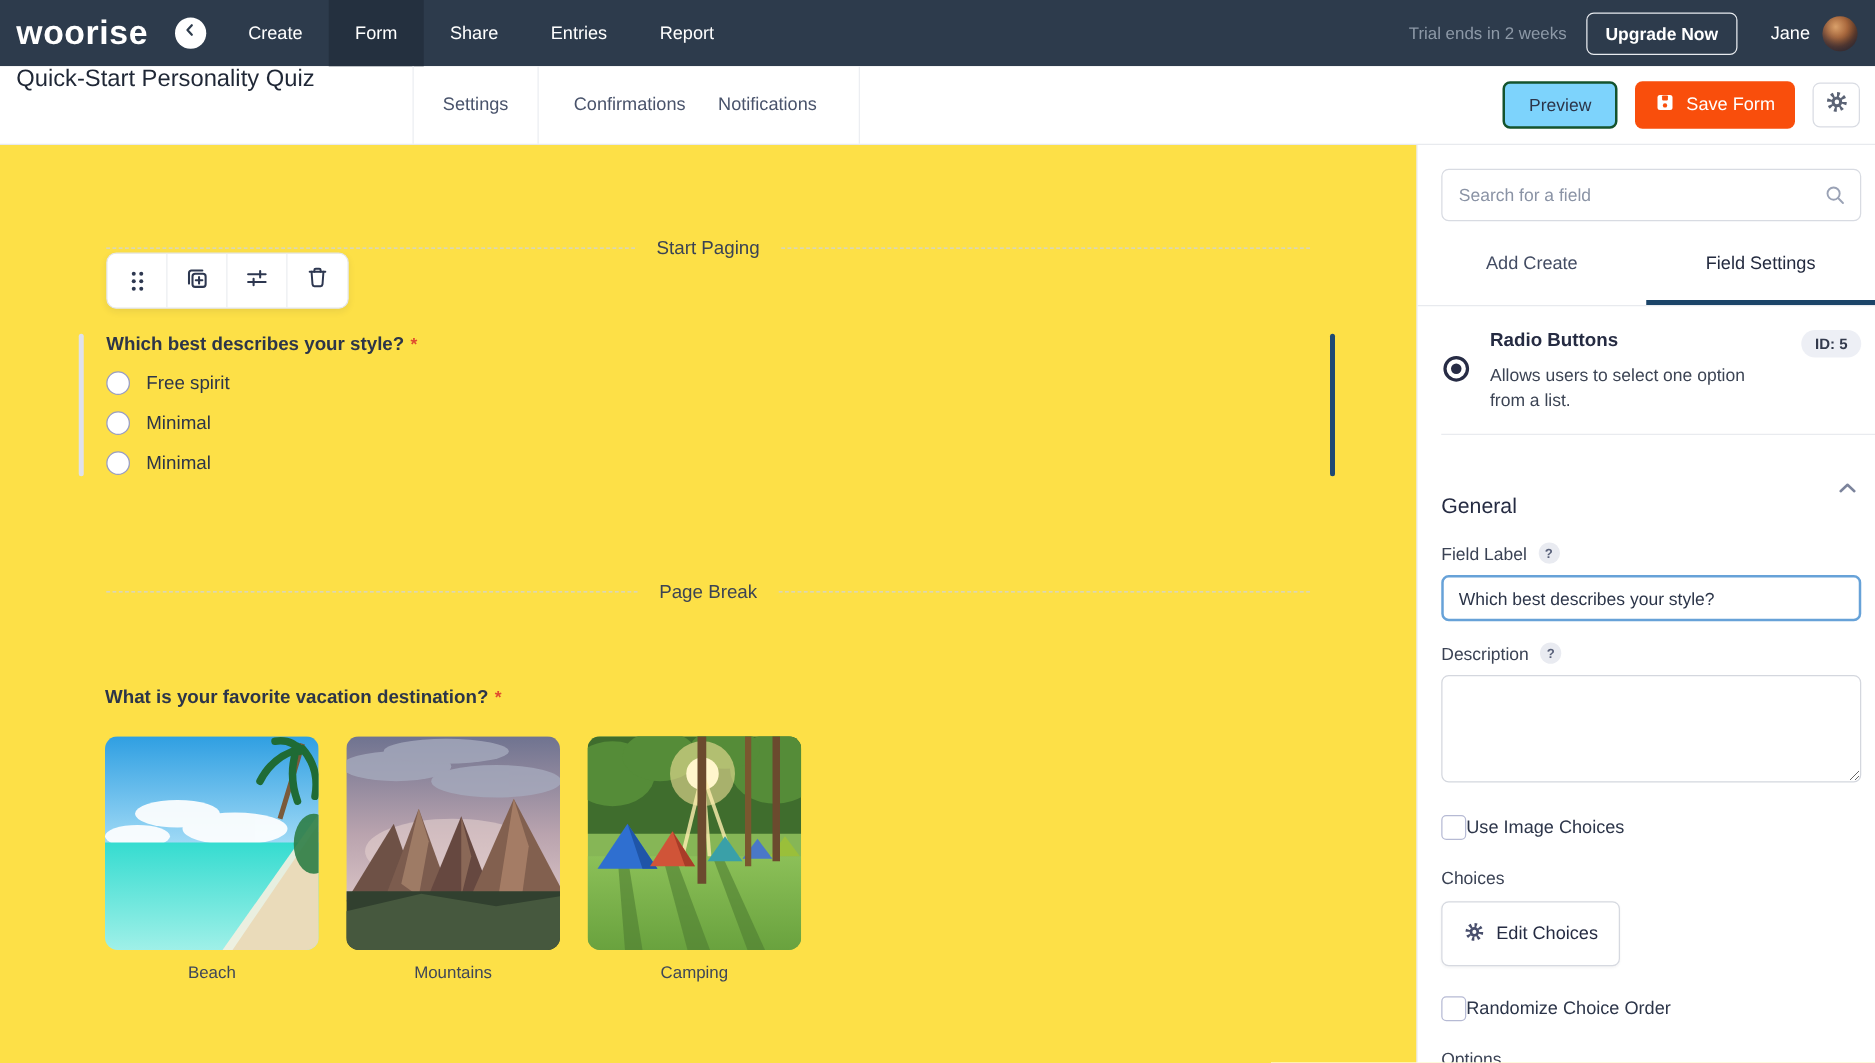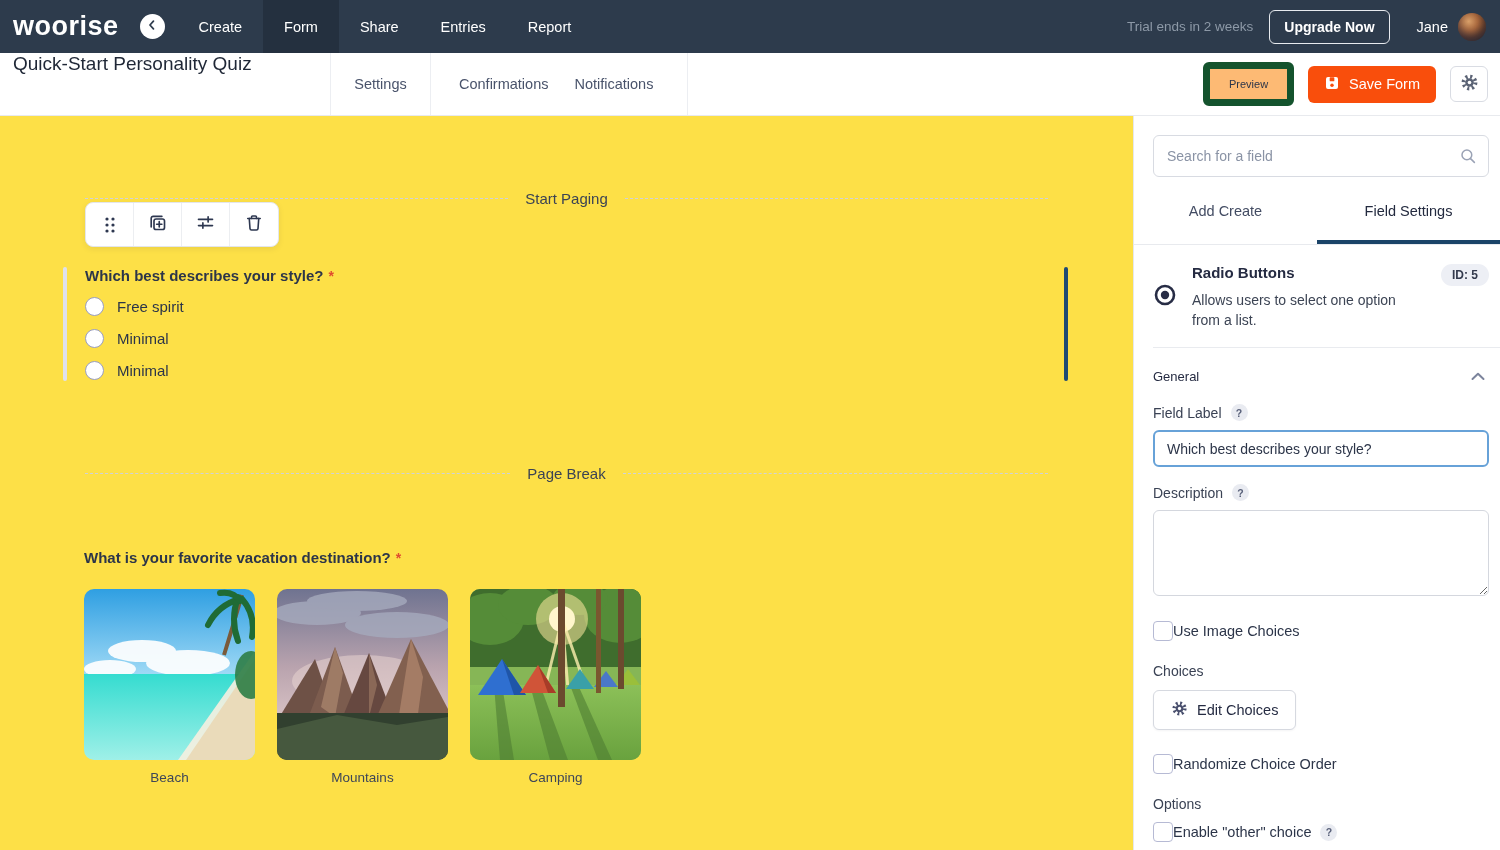--- a/index.html
+++ b/index.html
@@ -22,21 +22,21 @@
   
   .header { height:63px; background:#fff; border-bottom:1px solid #e8eaee; display:flex; align-items:stretch; }
   .header-title-cell { width:330px; display:flex; padding-left:13px; }
   .page-title { font-size:19px; color:#1f2736; font-weight:500; }
   .vdiv { width:1px; background:#eceef2; }
   .hdr-tab-cell { display:flex; align-items:center; justify-content:center; }
   .hdr-tab { color:#49536b; font-size:14.5px; cursor:pointer; }
   .cell-settings { width:99px; }
   .cell-two { width:256px; gap:26px; justify-content:flex-start; padding-left:28px; }
   .hdr-right { margin-left:auto; display:flex; align-items:center; padding-right:12px; }
-  .preview-btn { background:#fdba74; border:7px solid #14532d; border-radius:6px; padding:9px 19px; font-size:11px; color:#2c3549; cursor:pointer; font-family:"Liberation Sans", sans-serif; }
+  .preview-btn { background:#7dd3fc; border:2px solid #14532d; border-radius:6px; padding:9px 19px; font-size:14px; color:#2c3549; cursor:pointer; font-family:"Liberation Sans", sans-serif; }
   .save-btn { margin-left:14px; background:#f94e0c; border:none; border-radius:6px; padding:9px 16px; font-size:14.5px; color:#fff; font-weight:500; display:flex; align-items:center; gap:9px; cursor:pointer; font-family:"Liberation Sans", sans-serif; }
   .gear-btn { margin-left:14px; width:38px; height:36px; background:#fff; border:1px solid #d9dce3; border-radius:6px; display:flex; align-items:center; justify-content:center; cursor:pointer; }
 
   
   .main { display:flex; height:734px; }
   .canvas { position:relative; flex:1; background:#fde047; }
 
   .divider-row { position:absolute; left:85px; width:963px; height:20px; display:flex; align-items:center; gap:17px; }
   .divider-row .dash { flex:1; border-top:1px dashed #cfd2da; }
   .divider-label { color:#3b4354; font-size:15px; white-space:nowrap; }
@@ -77,35 +77,35 @@
 
   .ftype-panel { display:flex; align-items:center; gap:15px; padding:19px 0 17px 0; }
   .ftype-body { flex:1; }
   .ftype-top { display:flex; align-items:flex-start; justify-content:space-between; }
   .ftype-name { font-size:15px; font-weight:bold; color:#252b42; }
   .id-badge { background:#edeff5; border-radius:11px; padding:4px 11px; font-size:12px; font-weight:bold; color:#333a4d; }
   .ftype-desc { font-size:14px; color:#3c4454; line-height:1.4; margin-top:5px; max-width:225px; }
 
   .sb-divider { border-top:1px solid #e9ebef; margin:0 -11px 0 0; }
   .section-head { display:flex; align-items:center; justify-content:space-between; padding:19px 4px 6px 0; cursor:pointer; }
-  .section-title { font-size:13px; font-weight:500; color:#252b42; }
+  .section-title { font-size:17px; font-weight:500; color:#252b42;margin-top:28px; }
 
   .lbl-row { display:flex; align-items:center; gap:9px; margin-top:13px; }
   .sb-label { font-size:14px; color:#3a4254; }
   .help-badge { width:17px; height:17px; border-radius:50%; background:#e9ebf1; color:#59617a; font-size:10.5px; font-weight:bold; display:flex; align-items:center; justify-content:center; cursor:pointer; }
 
   .field-label-input { width:100%; height:37px; border:2px solid #67a2d8; border-radius:6px; margin-top:9px; padding:0 12px; font-size:14px; color:#2c3549; font-family:"Liberation Sans", sans-serif; outline:none; }
   .desc-textarea { width:100%; height:86px; border:1px solid #d4d7de; border-radius:6px; margin-top:9px; padding:8px 12px; font-size:14px; color:#2c3549; font-family:"Liberation Sans", sans-serif; resize:vertical; outline:none; }
 
   .check-row { display:flex; align-items:center; margin-top:21px; }
   .checkbox { width:20px; height:20px; border:1.5px solid #b6bad4; border-radius:4px; background:#fff; flex:none; cursor:pointer; }
   .check-label { font-size:14.5px; color:#2c3549; display:flex; align-items:center; gap:9px; }
 
   .plain-label { font-size:14px; color:#3a4254; margin-top:22px; }
-  .edit-choices-btn { margin-top:11px; background:#fff; border:1px solid #d6d9e0; border-radius:6px; height:40px; padding:0 17px; display:flex; align-items:center; gap:9px; font-size:14.5px; font-weight:500; color:#252b42; cursor:pointer; box-shadow:0 1px 2px rgba(30,40,60,.05); font-family:"Liberation Sans", sans-serif;justify-content:flex-end; }
+  .edit-choices-btn { margin-top:11px; background:#fff; border:1px solid #d6d9e0; border-radius:6px; height:52px; padding:0 17px; display:flex; align-items:center; gap:9px; font-size:14.5px; font-weight:500; color:#252b42; cursor:pointer; box-shadow:0 1px 2px rgba(30,40,60,.05); font-family:"Liberation Sans", sans-serif;justify-content:flex-end; }
 </style>
 </head>
 <body>
 
 <div class="navbar">
   <div class="logo">woorise</div>
   <div class="back-btn">
     <span>
       <svg width="14" height="14" viewBox="0 0 24 24" fill="none">
           <polyline points="14.5,5.5 8.5,12 14.5,18.5" stroke="#2d3b4c" stroke-width="3" stroke-linecap="round" stroke-linejoin="round"></polyline>

